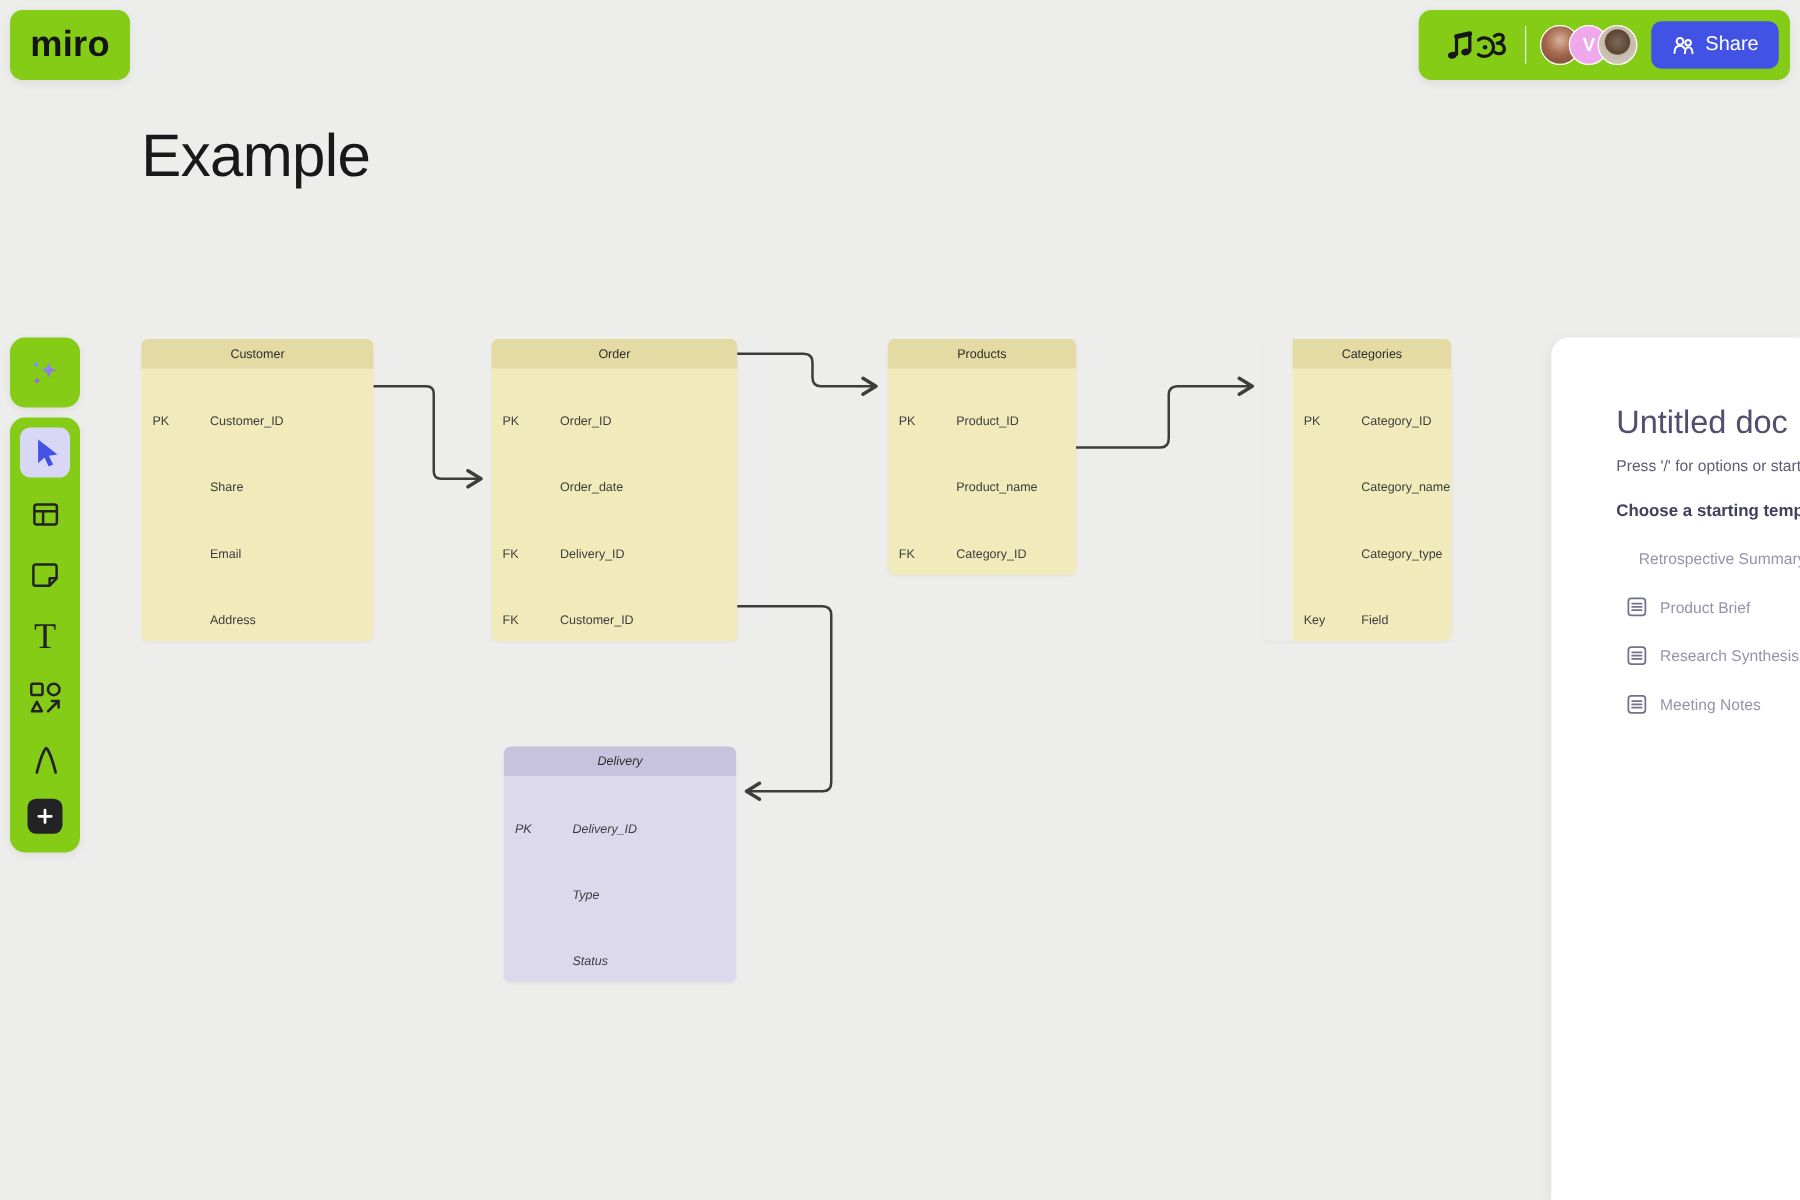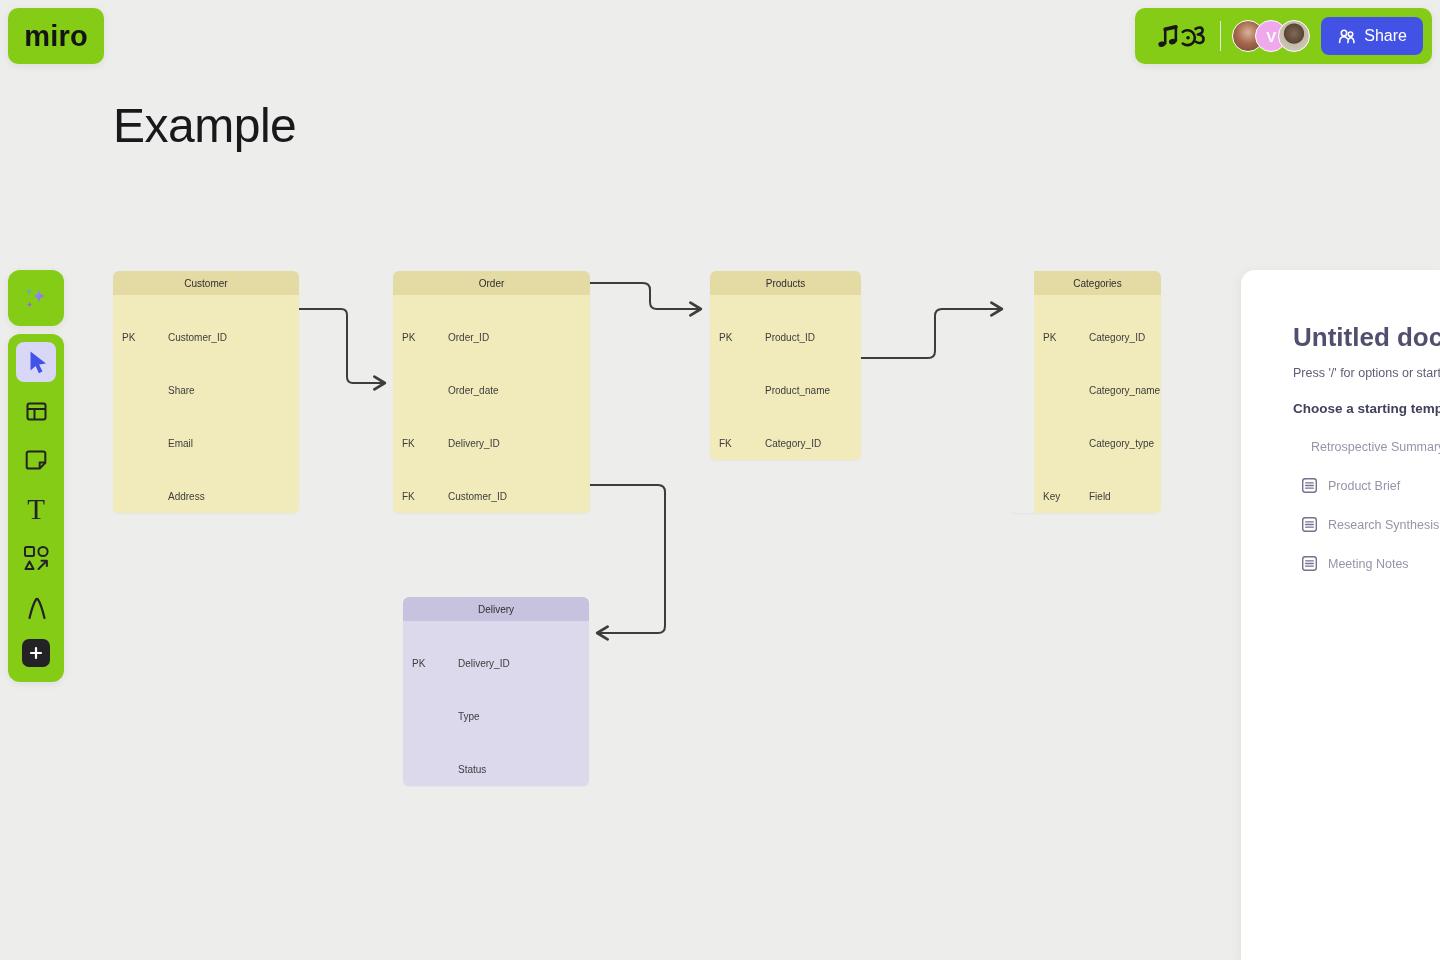--- a/index.html
+++ b/index.html
@@ -54,28 +54,28 @@
   .er-body { padding:2px 0 4px; }
   .er-row { display:grid; grid-template-columns:46px 1fr; align-items:center; height:25px; padding-left:9px;margin-top:28px; }
   .theme-yellow .er-head { background:#e4daa3; }
   .theme-yellow .er-body { background:#f1eaba; }
   .theme-purple .er-head { background:#c7c3de; }
   .theme-purple .er-body { background:#dcd9ec; }
   #table-customer  { left:113px;  top:271px; width:186px; }
   #table-order     { left:393px;  top:271px; width:197px; }
   #table-products  { left:710px;  top:271px; width:151px; }
   #table-categories{ left:1010px; top:271px; width:151px;padding-left:24px; }
-  #table-delivery  { left:403px;  top:597px; width:186px; }
+  #table-delivery  { left:403px;  top:597px; width:186px;font-style:italic; }
 
   #connectors { position:absolute; inset:0; pointer-events:none; }
 
   
   #doc-panel { position:absolute; left:1241px; top:270px; right:0; bottom:0; background:#fff;
     border-radius:14px 0 0 0; box-shadow:-2px 2px 10px rgba(0,0,0,.05); overflow:hidden; }
-  .doc-title { margin:52px 0 0 52px; font-size:26px; font-weight:700; color:#50506e; white-space:nowrap; cursor:text; }
+  .doc-title { margin:52px 0 0 52px; font-size:26px; font-weight:400; color:#50506e; white-space:nowrap; cursor:text; }
   .doc-hint { margin:13px 0 0 52px; font-size:12.5px; color:#5d5d76; white-space:nowrap; }
   .doc-section { margin:21px 0 0 52px; font-size:13.5px; font-weight:700; color:#41415e; white-space:nowrap; }
   .doc-item { display:flex; align-items:center; gap:10px; margin:22px 0 0 60px;
     color:#9595a9; font-size:12.5px; white-space:nowrap; cursor:pointer; }
   .doc-item:first-of-type { margin-top:25px; }
 </style>
 </head>
 <body>
 
 <div id="logo-card" class="card">

